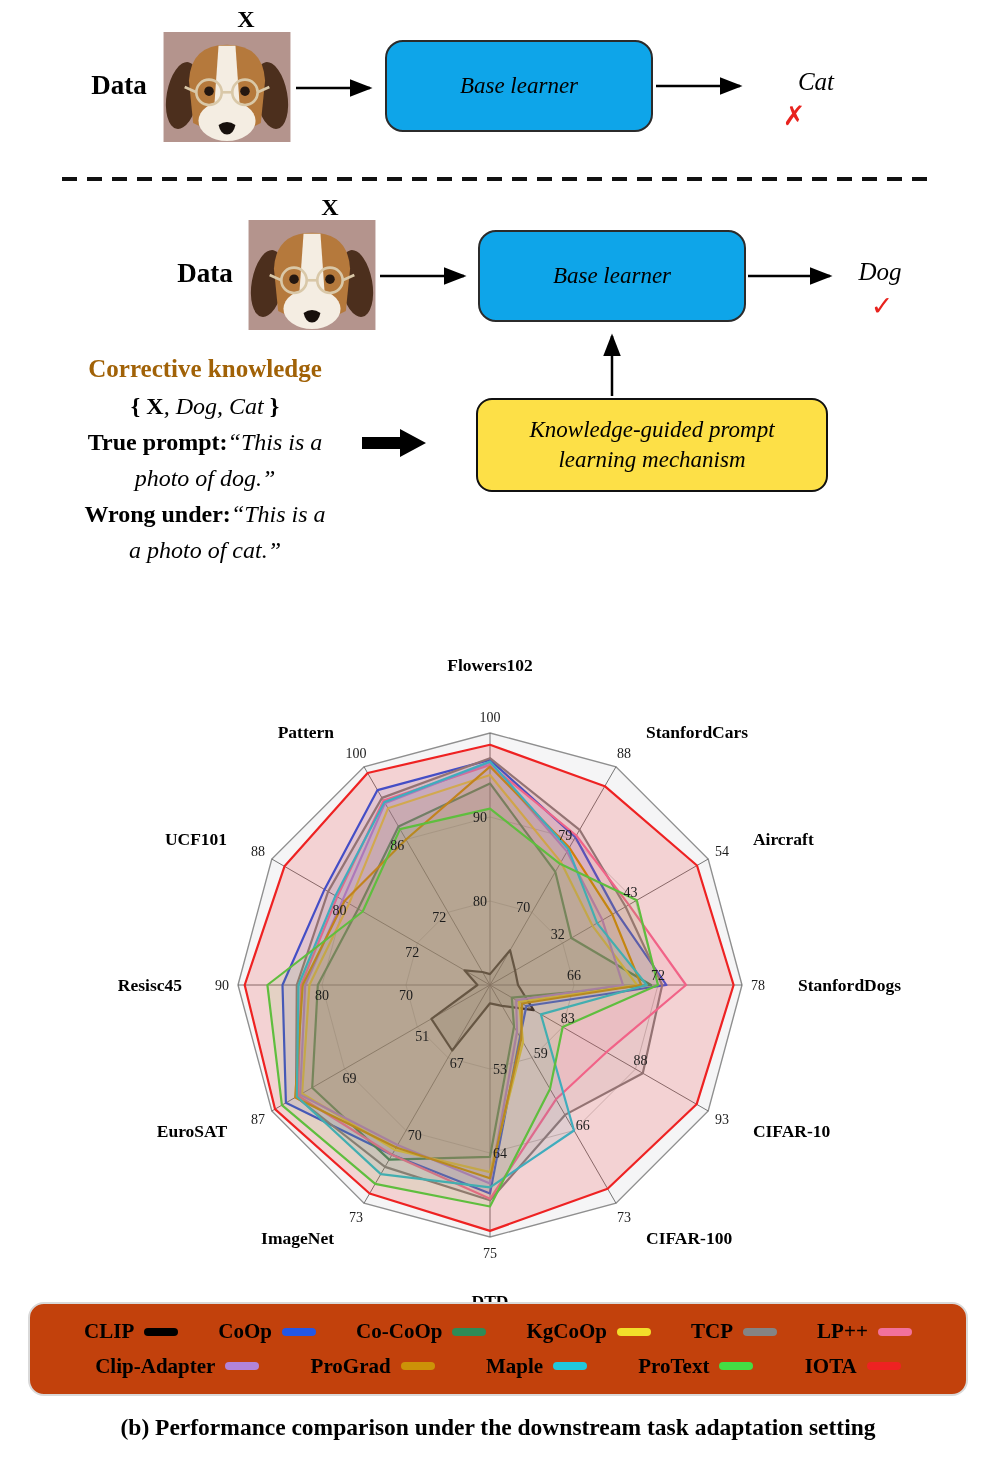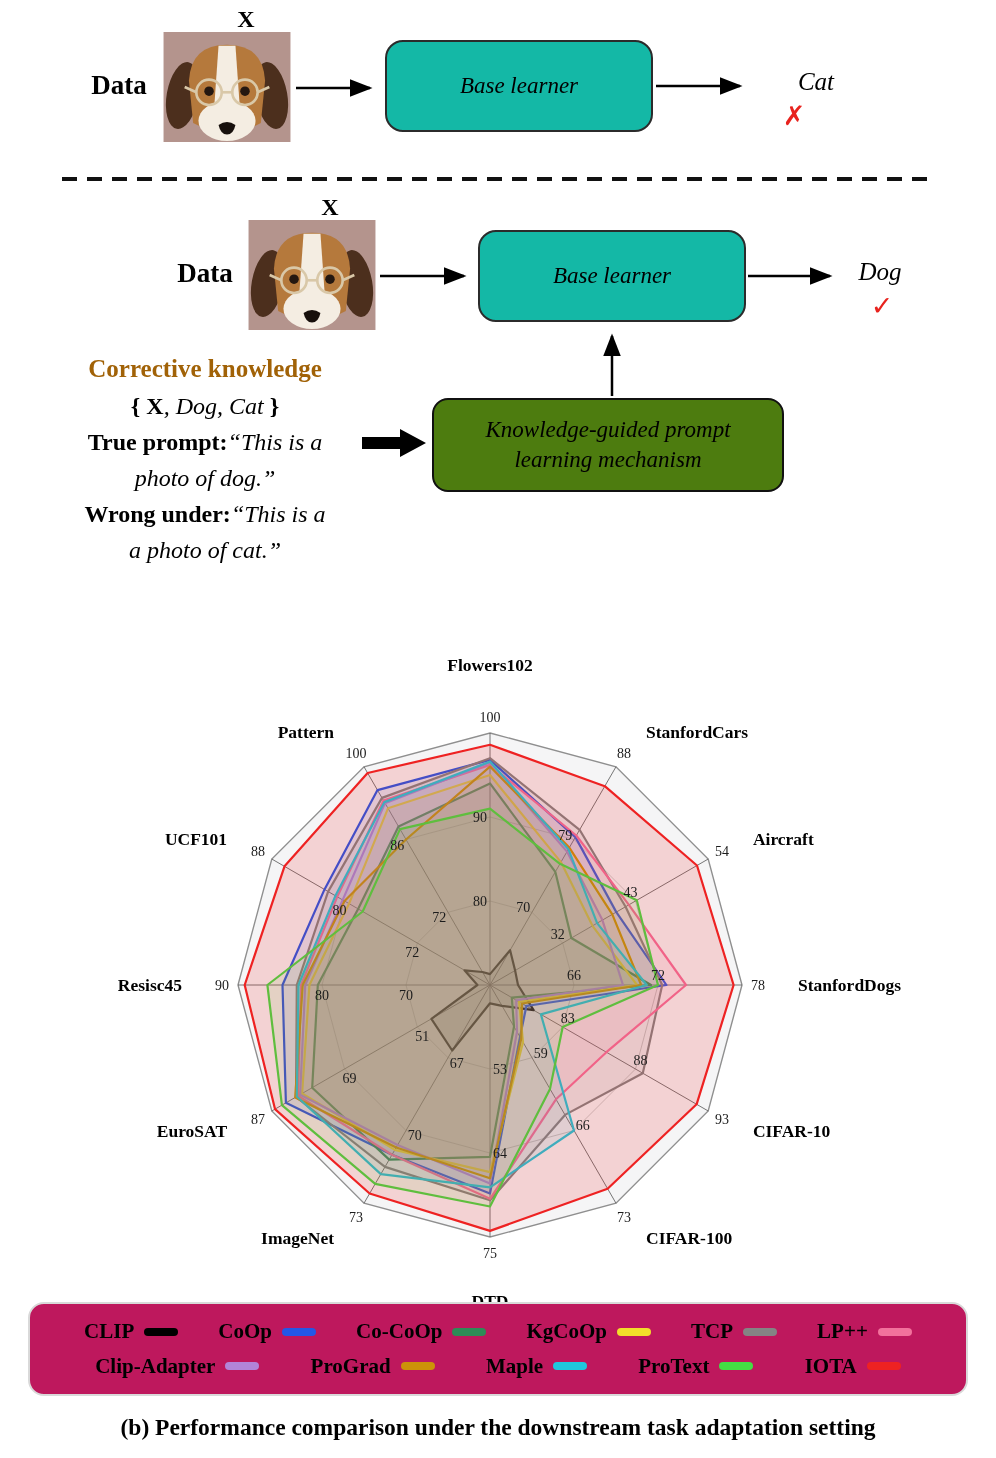--- a/index.html
+++ b/index.html
@@ -5,30 +5,30 @@
   html,body{margin:0;padding:0;background:#fff;}
   #page{position:relative;width:996px;height:1458px;background:#fff;overflow:hidden;
         font-family:"Liberation Serif",serif;color:#000;}
   .abs{position:absolute;}
   .b{font-weight:bold;}
   .i{font-style:italic;}
   .xlab{font-size:24px;font-weight:bold;}
   .datalab{font-size:27px;font-weight:bold;}
   .outlab{font-size:25px;font-style:italic;}
   .mark{font-family:"DejaVu Sans",sans-serif;color:#e8231e;font-size:27px;font-weight:bold;}
-  .learner-box{box-sizing:border-box;border:2.5px solid #2b2b2b;border-radius:18px;background:#14b8a6;
+  .learner-box{box-sizing:border-box;border:2.5px solid #2b2b2b;border-radius:18px;background:#0ea5e9;
         display:flex;align-items:center;justify-content:center;font-size:23px;font-style:italic;}
-  .know-box{box-sizing:border-box;border:2.5px solid #111;border-radius:16px;background:#4d7c0f;
+  .know-box{box-sizing:border-box;border:2.5px solid #111;border-radius:16px;background:#fde047;
         display:flex;flex-direction:column;align-items:center;justify-content:center;
-        font-size:23px;font-style:italic;line-height:1.3;}
+        font-size:23px;font-style:italic;line-height:1.3;margin-left:44px;}
   .corr{width:330px;text-align:center;font-size:24px;line-height:1.5;}
   .corr .title{color:#a16207;font-weight:bold;font-size:25px;}
   .cap{width:996px;text-align:center;font-weight:bold;font-size:25px;}
   .dogimg{display:block;}
-  #legend-box{box-sizing:border-box;border:2px solid #d9d9d9;border-radius:16px;background:#be185d;
+  #legend-box{box-sizing:border-box;border:2px solid #d9d9d9;border-radius:16px;background:#c2410c;
         display:flex;flex-direction:column;justify-content:space-evenly;padding:6px 14px;}
   .legend-row{display:flex;justify-content:space-evenly;align-items:center;}
   .legend-item{display:flex;align-items:center;}
   .legend-label{font-weight:bold;font-size:21px;}
   .legend-swatch{display:inline-block;width:34px;height:8px;border-radius:4px;margin-left:10px;}
   #radar-svg text{font-family:"Liberation Serif",serif;}
 </style>
 </head>
 <body>
 

